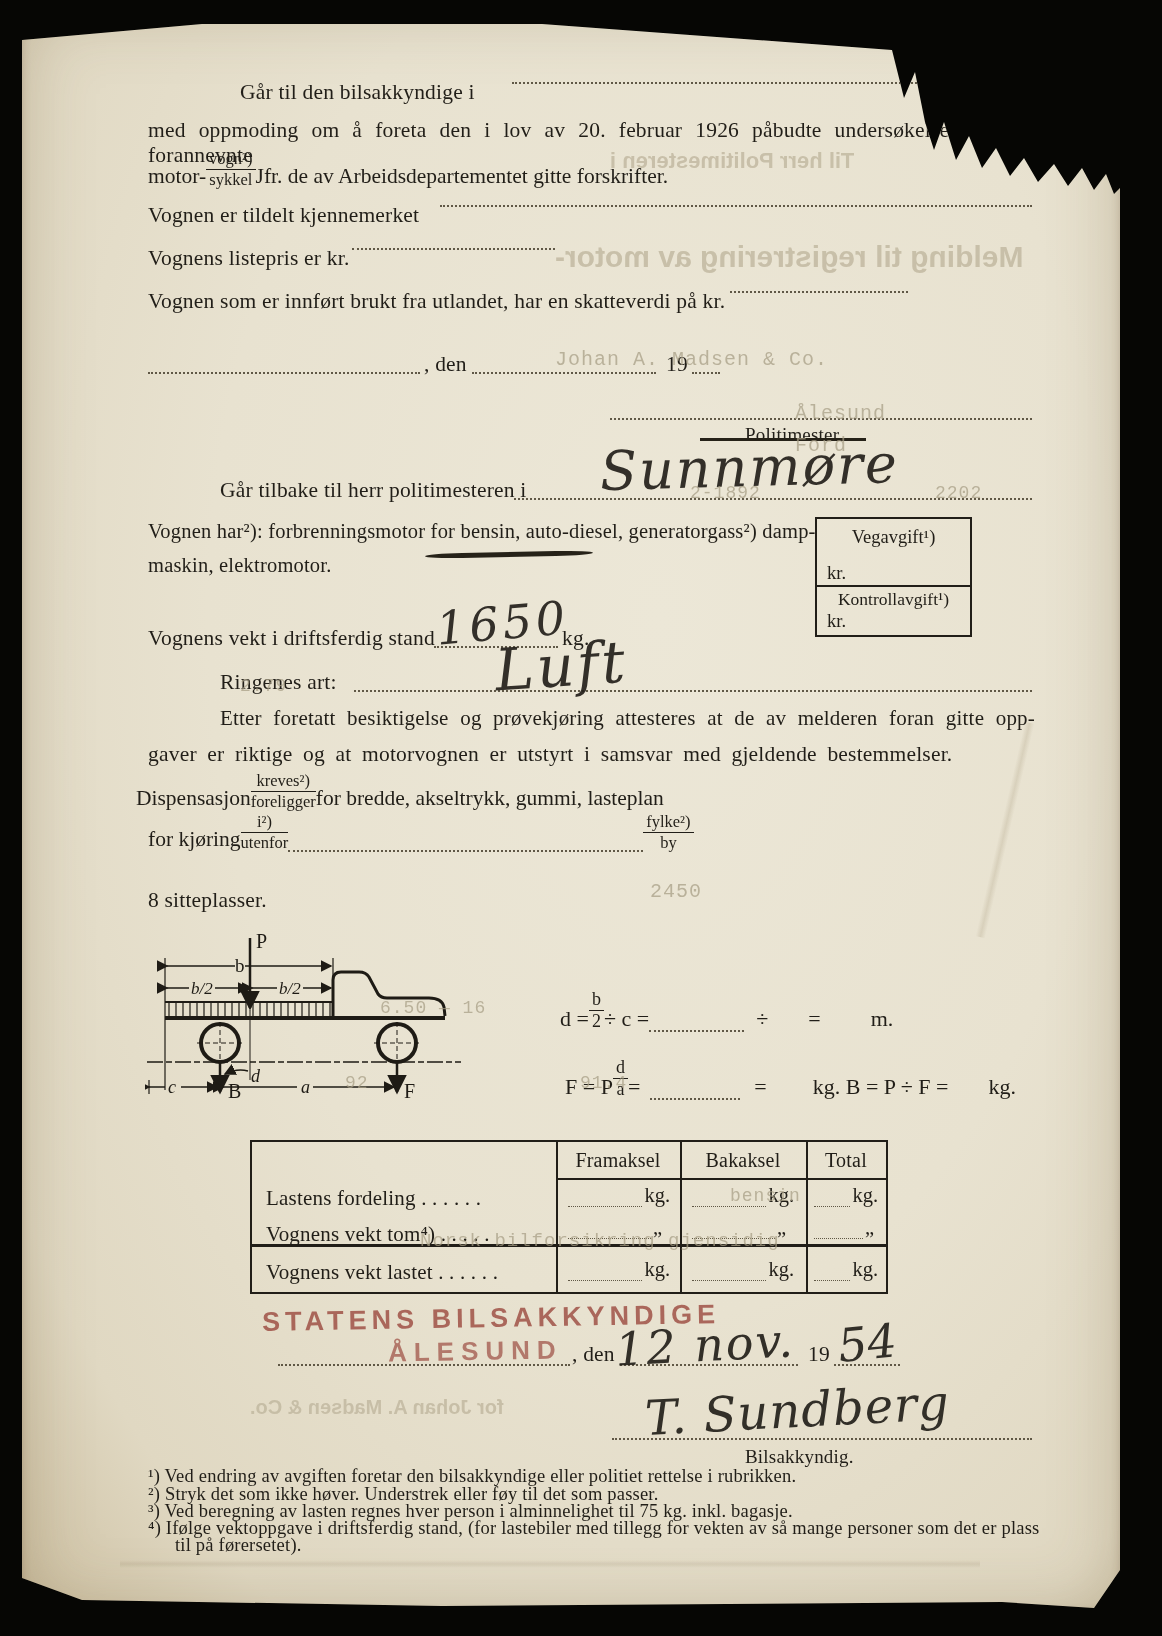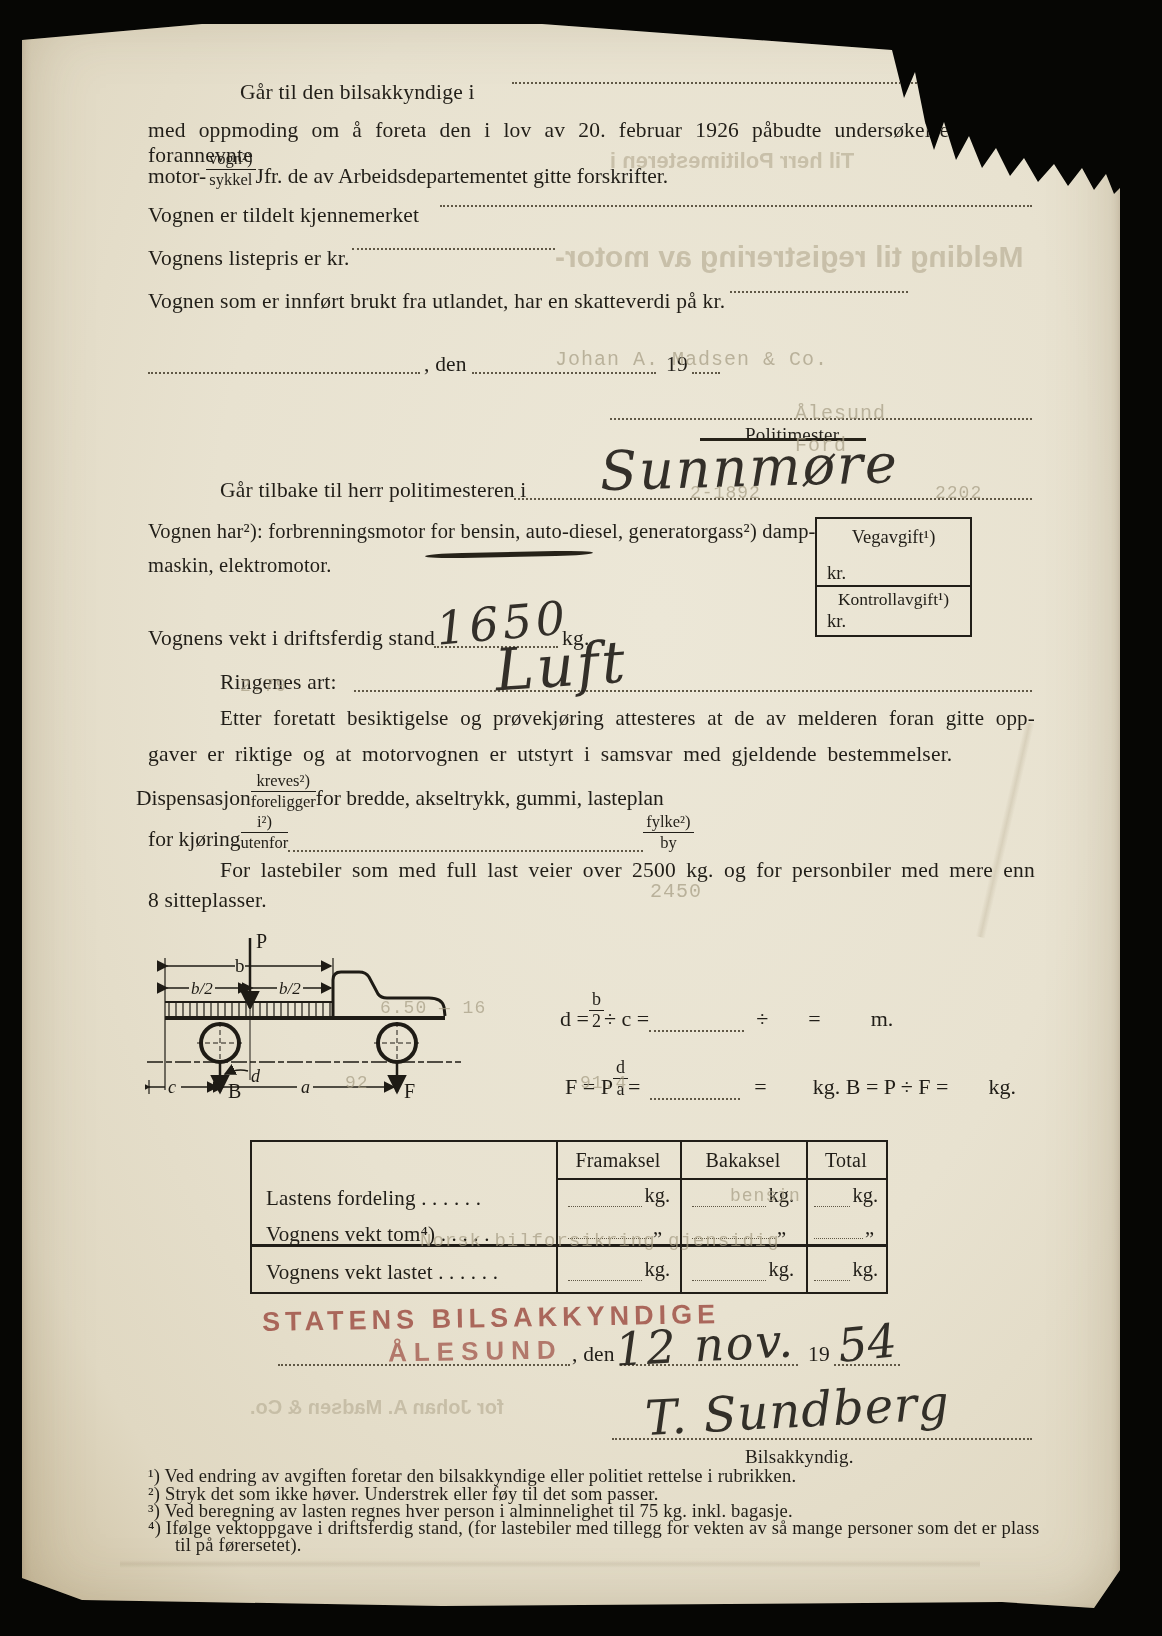--- a/index.html
+++ b/index.html
@@ -126,21 +126,20 @@
           <span class="ftop">i²)</span>
           <span class="fbot">utenfor</span>
         </span>
         <span class="fline" style="width:355px;"></span>
         <span class="frac">
           <span class="ftop">fylke²)</span>
           <span class="fbot">by</span>
         </span>
       </div>
 
-      <div class="t just" style="left:220px;top:858px;width:815px;">For lastebiler som med full last veier over 2500 kg. og for personbiler med mere enn</div>
       <div class="t" style="left:148px;top:888px;">8 sitteplasser.</div>
 
       <svg style="position:absolute;left:145px;top:930px;" width="320" height="180" viewBox="0 0 320 180">
         <defs>
           <marker id="ar" markerWidth="9" markerHeight="8" refX="7" refY="4" orient="auto">
             <path d="M0,0 L8,4 L0,8 Z" fill="#1e1b15"></path>
           </marker>
         </defs>
 
         <line x1="20" y1="28" x2="20" y2="160" stroke="#1e1b15" stroke-width="1.2"></line>

